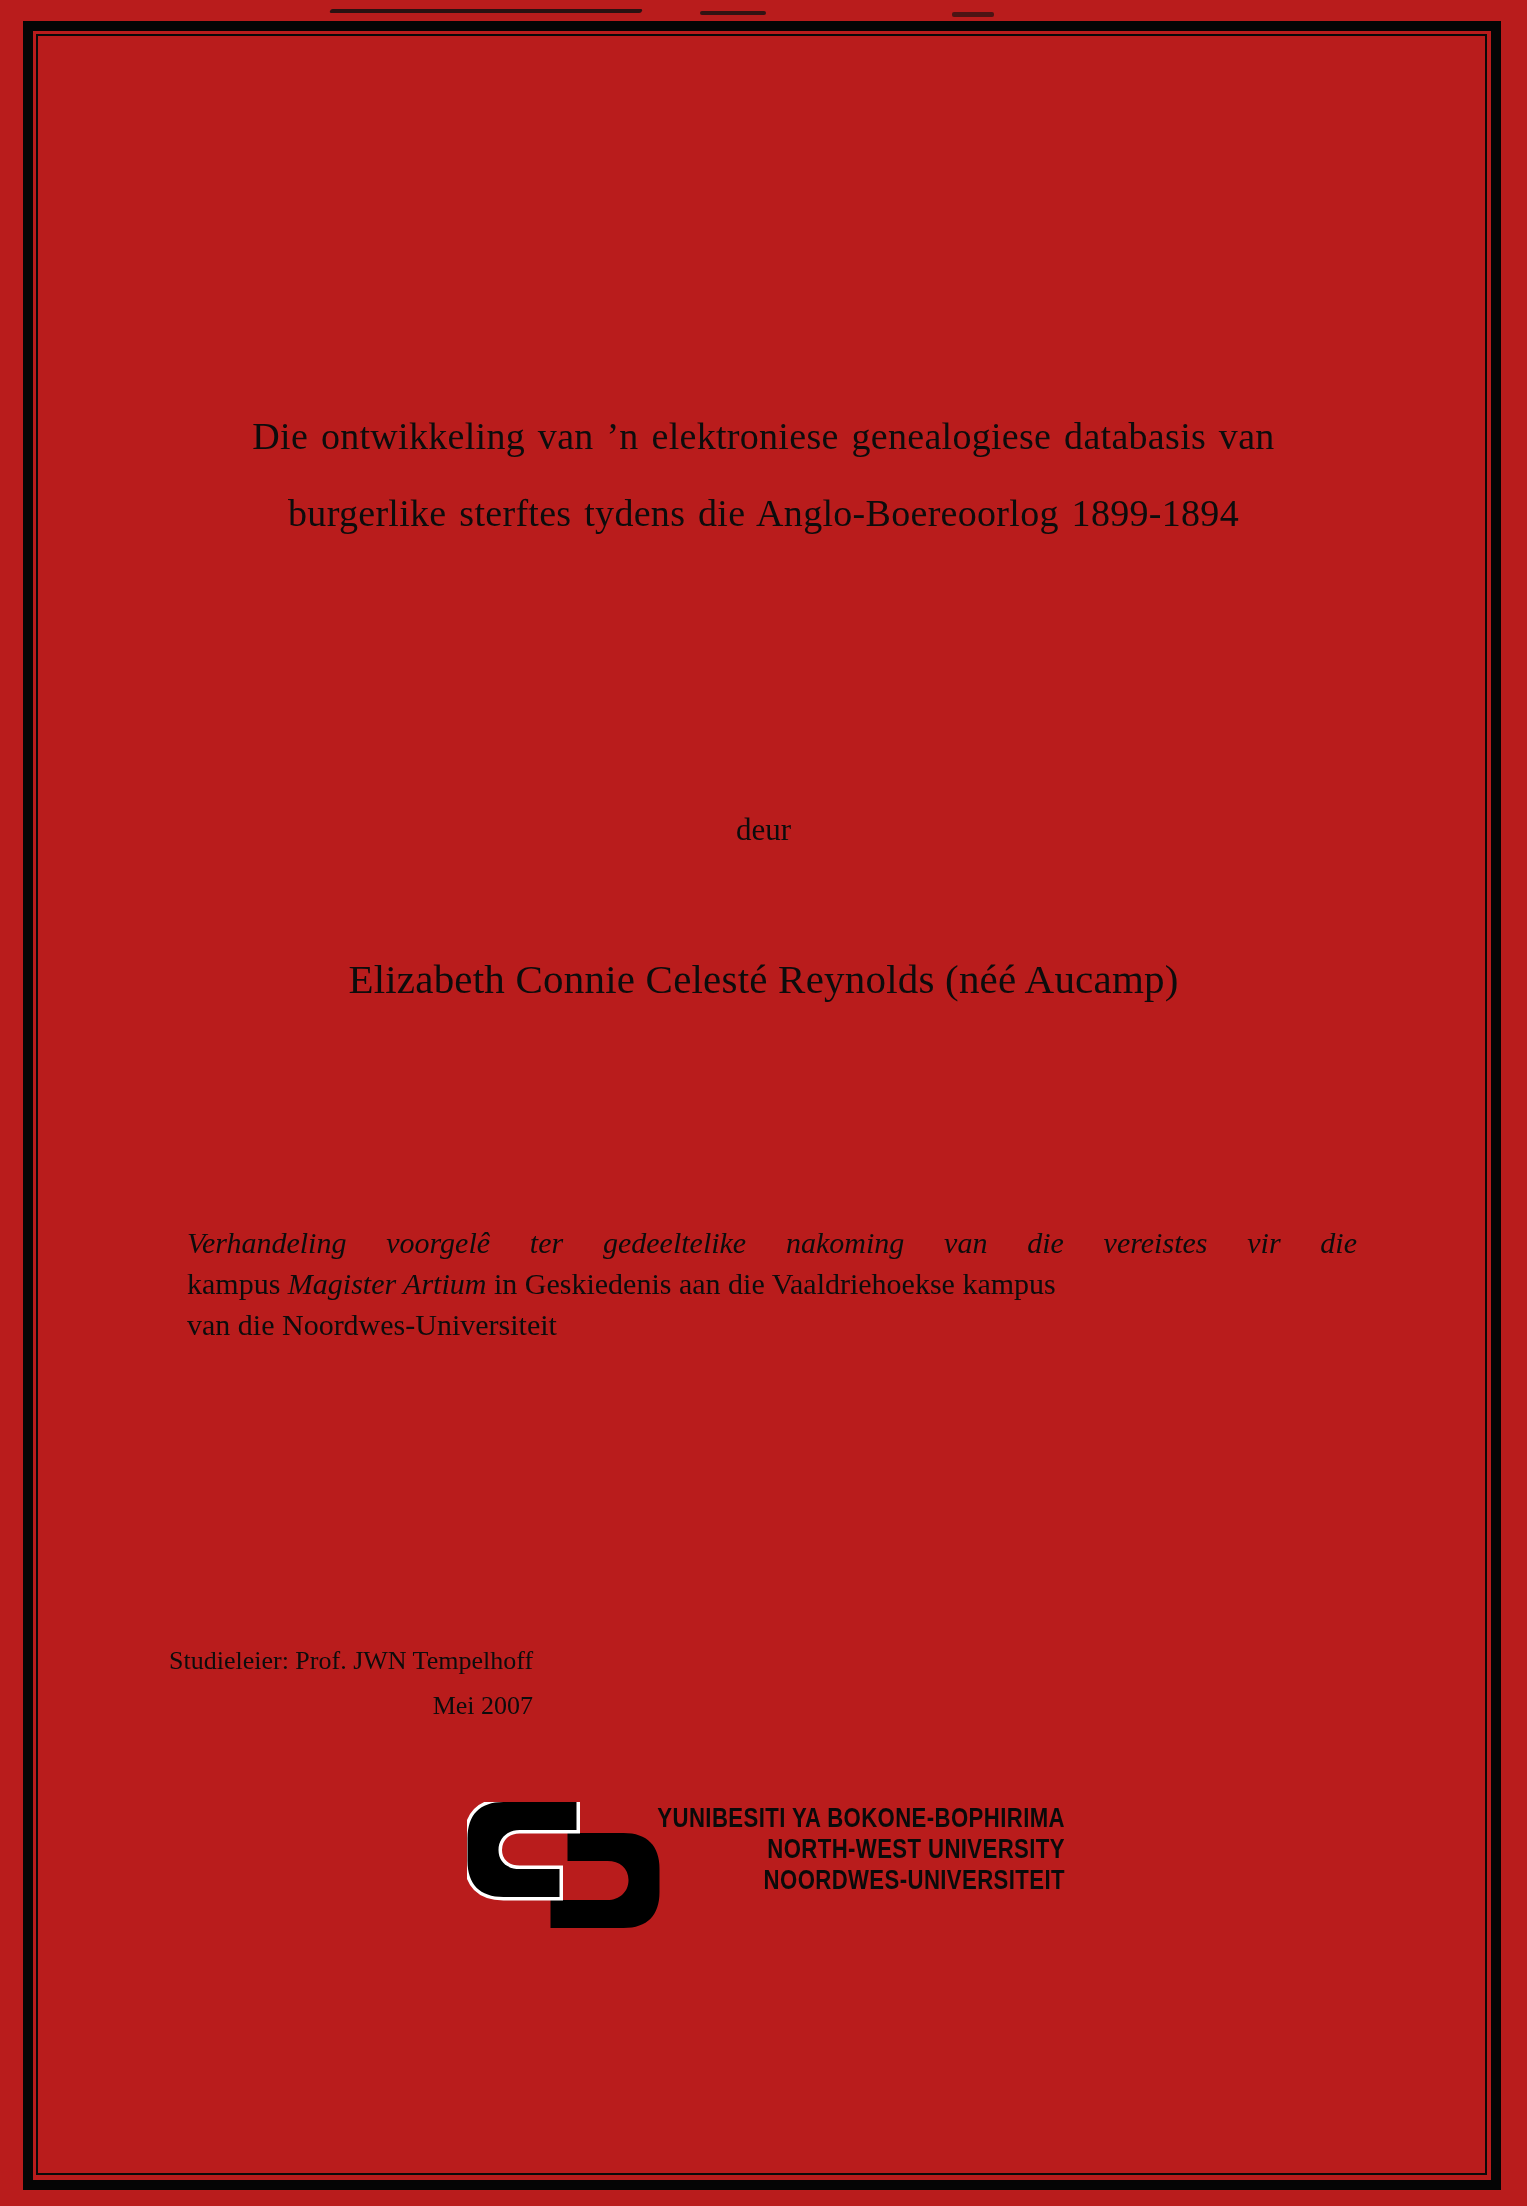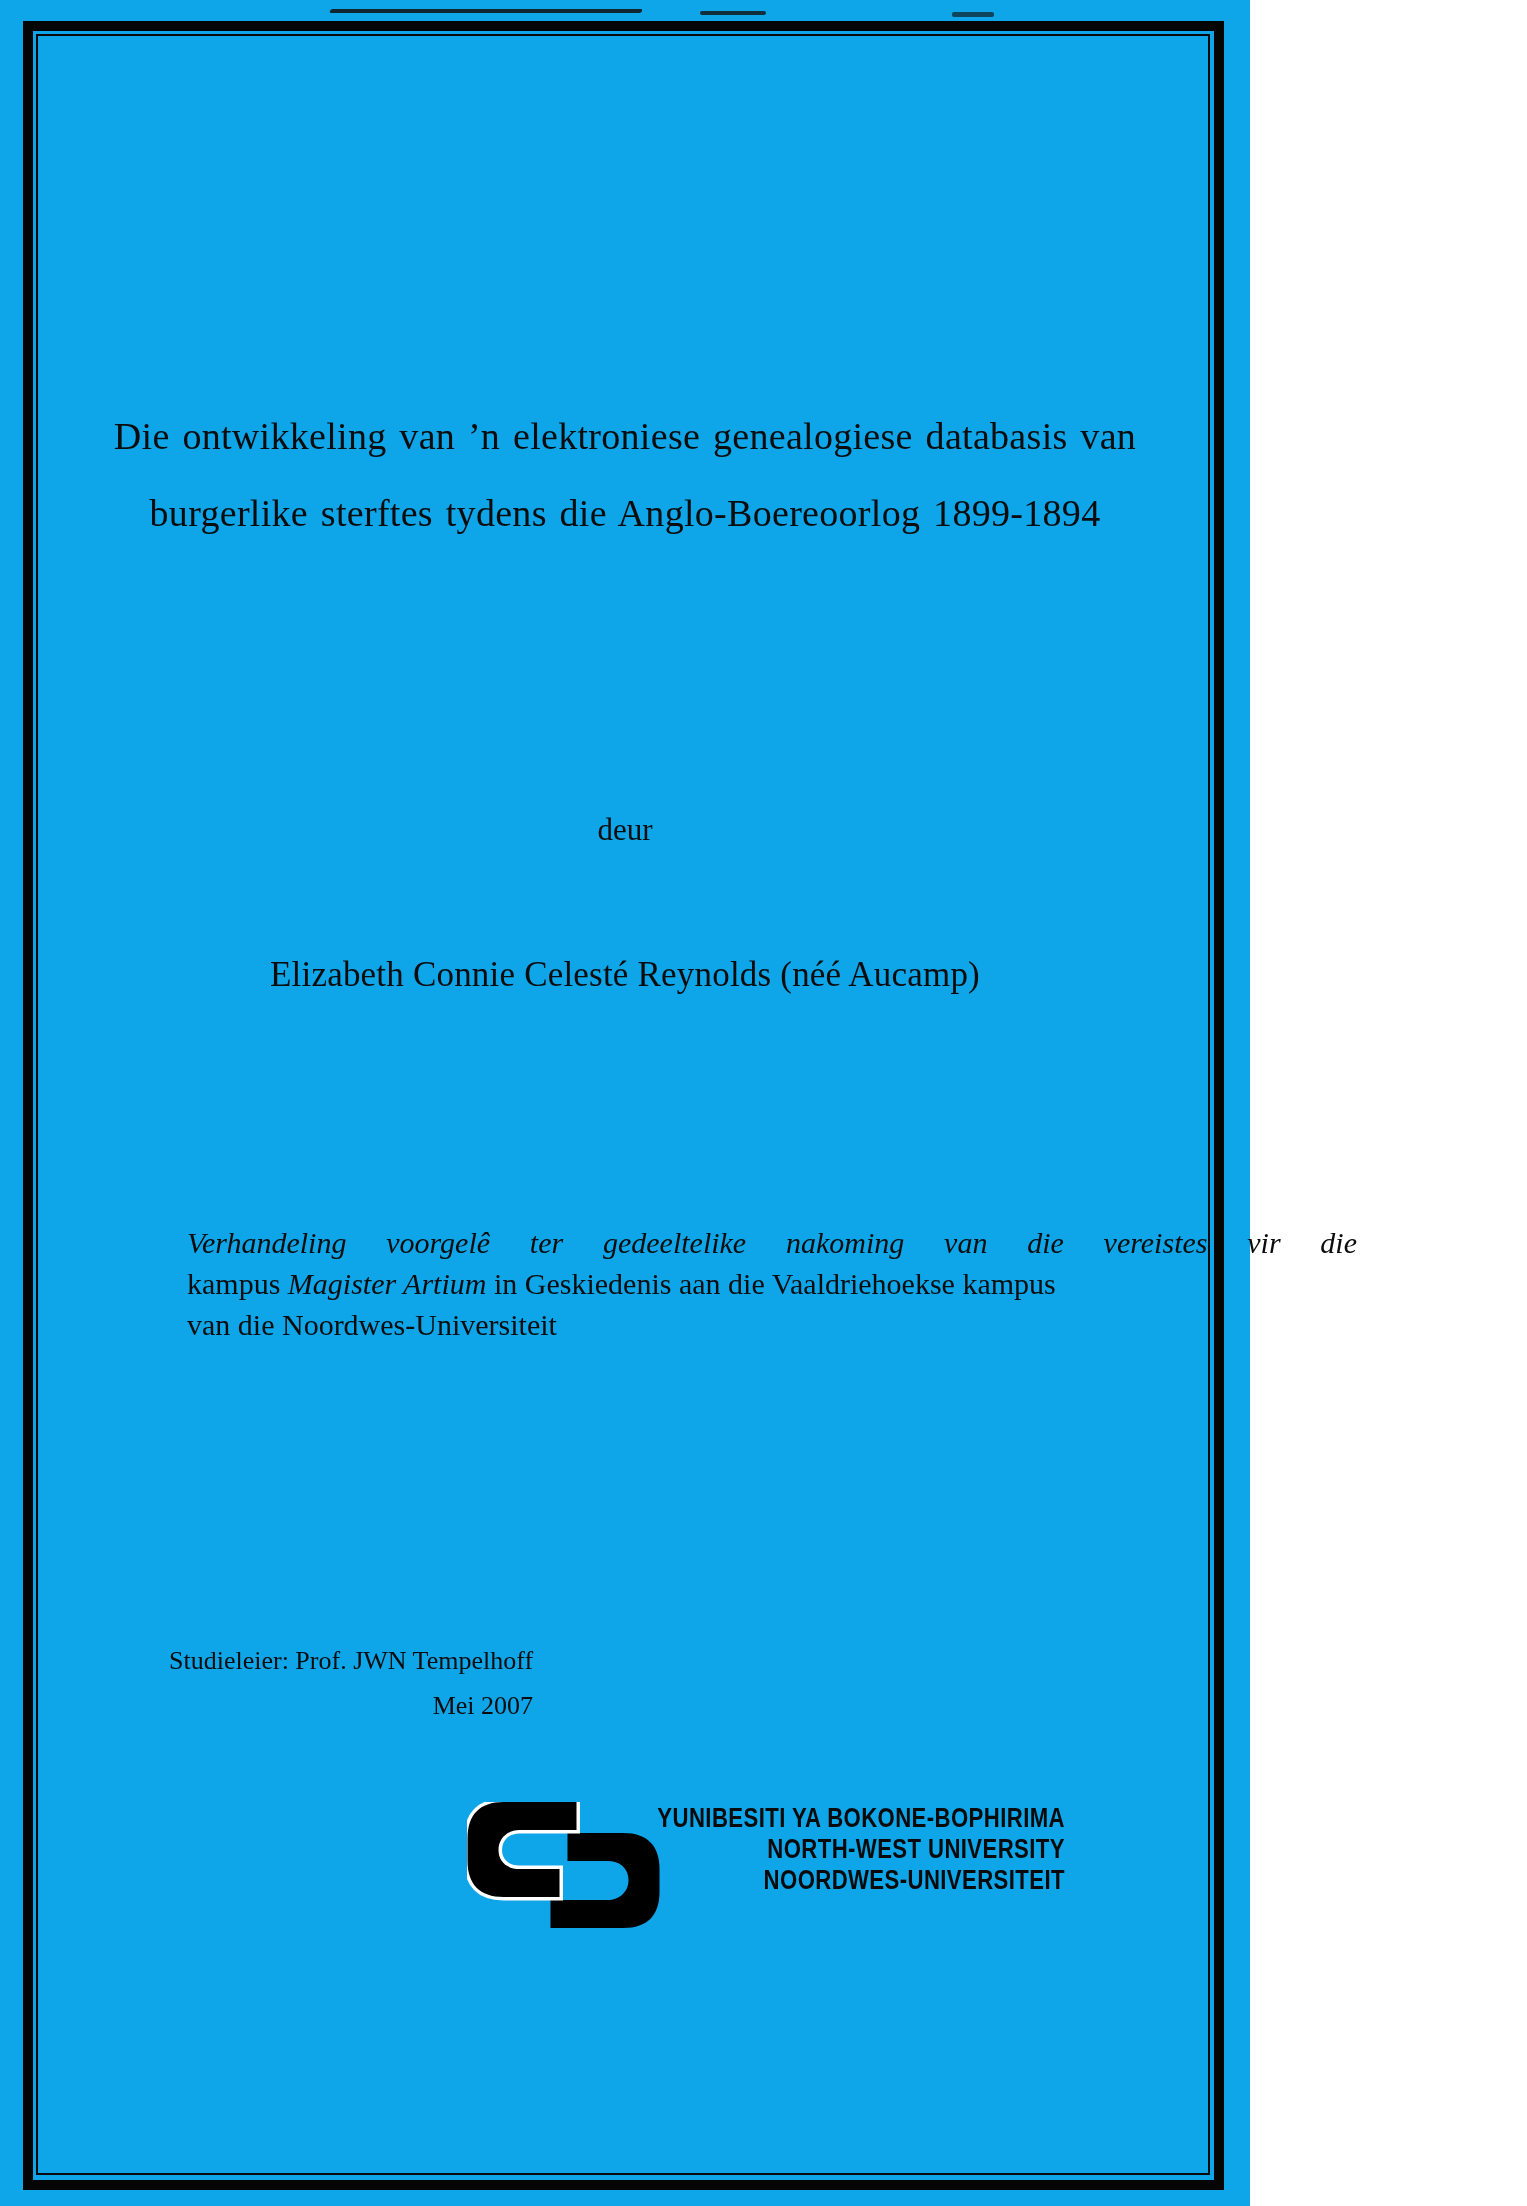--- a/index.html
+++ b/index.html
@@ -5,23 +5,23 @@
   html, body {
     margin: 0;
     padding: 0;
     background: #ffffff;
     width: 1527px;
     height: 2206px;
     overflow: hidden;
   }
   .page {
     position: relative;
-    width: 1250px;
+    width: 1527px;
     height: 2206px;
-    background: #0ea5e9;
+    background: #b91c1c;
     font-family: "Liberation Serif", "DejaVu Serif", serif;
     color: #0c0c0c;
   }
   
   .frame-outer {
     position: absolute;
     left: 23px; top: 21px; right: 26px; bottom: 16px;
     border: 10px solid #050505;
   }
   .frame-inner {
@@ -47,21 +47,21 @@
   .byline {
     position: absolute;
     left: 0; right: 0; top: 812px;
     text-align: center;
     font-size: 31px;
   }
   .author {
     position: absolute;
     left: 0; right: 0; top: 955px;
     text-align: center;
-    font-size: 35px;
+    font-size: 41px;
     letter-spacing: 0.2px;
   }
   .statement {
     position: absolute;
     left: 187px; top: 1222px;
     width: 1170px;
     font-size: 30px;
     line-height: 41px;
   }
   .statement .justify {

